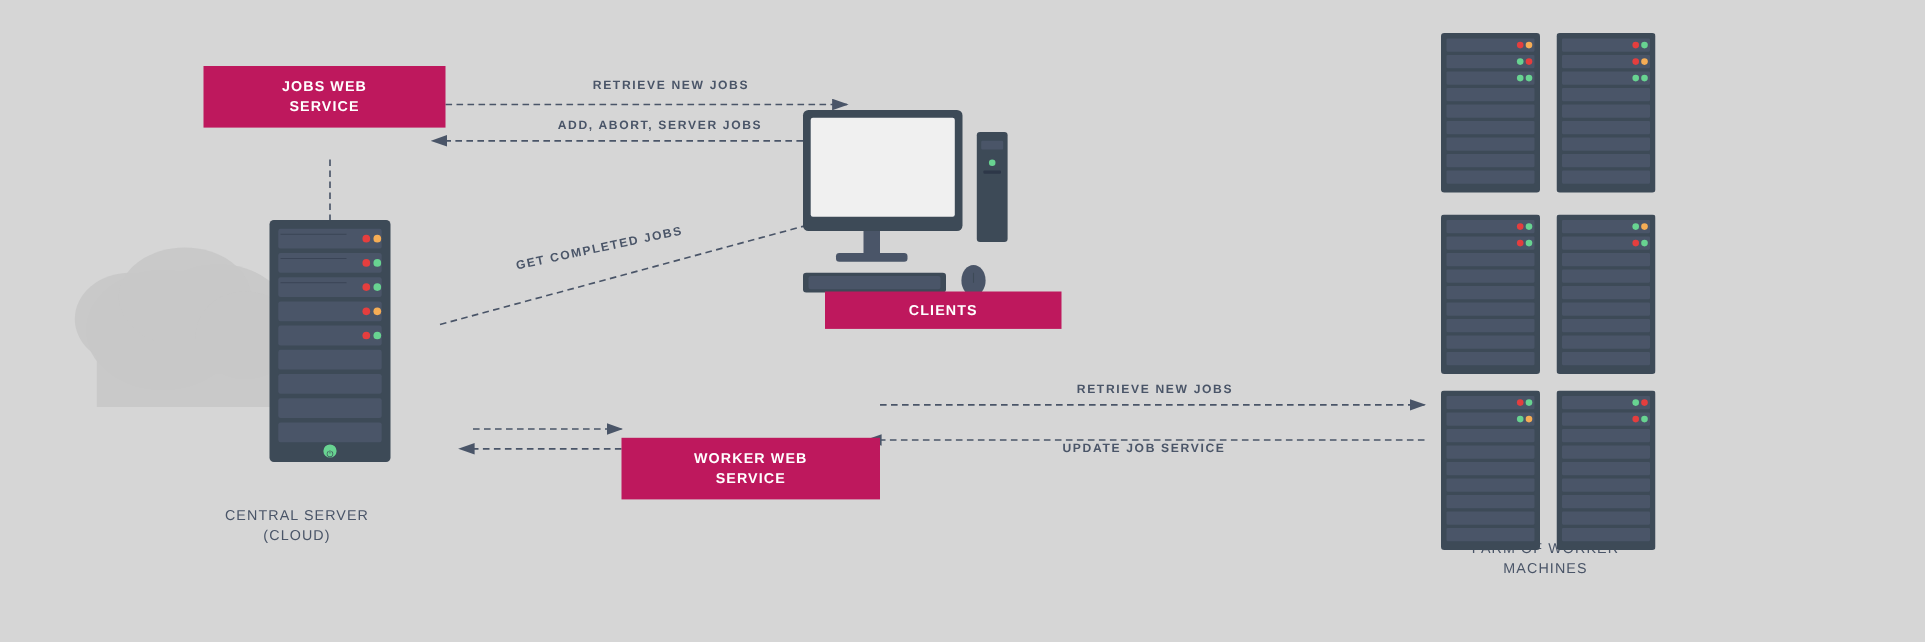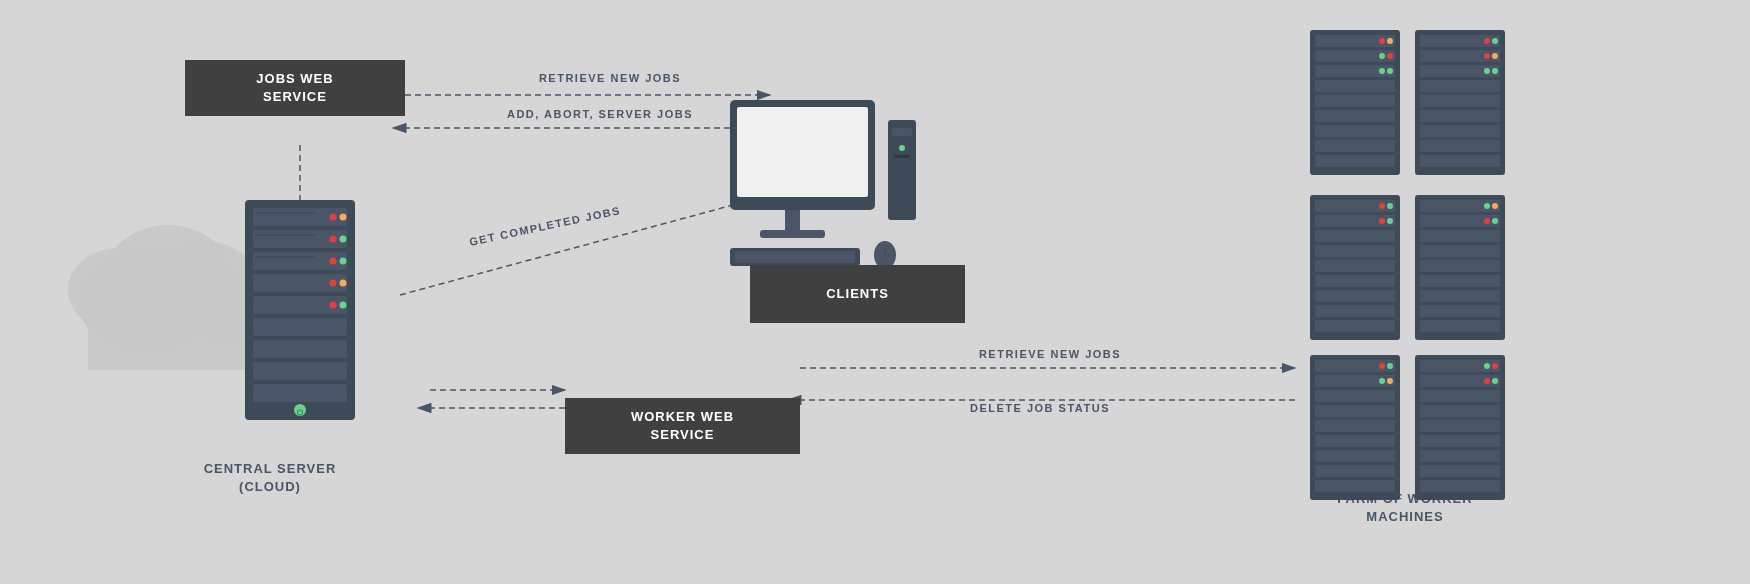--- a/index.html
+++ b/index.html
@@ -8,33 +8,33 @@
       height: 584px;
       background: #d6d6d6;
       font-family: 'Arial', sans-serif;
       overflow: hidden;
       position: relative;
     }
 
     
     .label-box {
       position: absolute;
-      background: #404040;
+      background: #be185d;
       color: #fff;
       font-weight: bold;
       font-size: 13px;
       letter-spacing: 1px;
       text-align: center;
       padding: 10px 16px;
       line-height: 1.4;
     }
 
     .label-text {
       position: absolute;
-      font-weight: bold;
+      font-weight: normal;
       font-size: 13px;
       letter-spacing: 1px;
       text-align: center;
       color: #4a5568;
       line-height: 1.4;
     }
 
     
     .arrow-label {
       position: absolute;
@@ -151,21 +151,21 @@
   <circle cx="182" cy="48" r="3" fill="#68d391"></circle>
   <rect x="174" y="55" width="16" height="3" rx="1" fill="#2d3748"></rect>
 
   <rect x="10" y="148" width="130" height="18" rx="3" fill="#3d4a57"></rect>
   <rect x="15" y="151" width="120" height="12" rx="2" fill="#4a5568"></rect>
 
   <ellipse cx="165" cy="155" rx="11" ry="14" fill="#4a5568"></ellipse>
   <line x1="165" y1="148" x2="165" y2="157" stroke="#3d4a57" stroke-width="1"></line>
 </svg>
 
-<div class="label-box" style="left:750px; top:265px; width:215px; padding:20px 16px;">
+<div class="label-box" style="left:750px; top:265px; width:215px; padding:8px 16px;">
   <span>CLIENTS</span>
 </div>
 
 <div class="label-box" style="left:565px; top:360px; width:235px;margin-top:38px;">
   <span style="white-space:pre-line;">WORKER WEB
 SERVICE</span>
 </div>
 
 <div class="label-text" style="left:155px; top:460px; width:230px;">
   <span style="white-space:pre-line;">CENTRAL SERVER
@@ -187,21 +187,21 @@
 
 <div class="arrow-label" style="left:410px; top:220px; width:270px; transform: rotate(-12deg);">
   <span>GET COMPLETED JOBS</span>
 </div>
 
 <div class="arrow-label" style="left:900px; top:348px; width:300px;">
   <span>RETRIEVE NEW JOBS</span>
 </div>
 
 <div class="arrow-label" style="left:900px; top:402px; width:280px;">
-  <span>DELETE JOB STATUS</span>
+  <span>UPDATE JOB SERVICE</span>
 </div>
 
 <svg style="position:absolute; left:1310px; top:30px; width:90px; height:150px;" xmlns="http://www.w3.org/2000/svg" viewBox="0 0 90 150">
   <rect x="0" y="0" width="90" height="145" rx="3" fill="#3d4a57"></rect>
   <rect x="5" y="5" width="80" height="12" rx="1" fill="#4a5568"></rect>
   <rect x="5" y="20" width="80" height="12" rx="1" fill="#4a5568"></rect>
   <rect x="5" y="35" width="80" height="12" rx="1" fill="#4a5568"></rect>
   <rect x="5" y="50" width="80" height="12" rx="1" fill="#4a5568"></rect>
   <rect x="5" y="65" width="80" height="12" rx="1" fill="#4a5568"></rect>
   <rect x="5" y="80" width="80" height="12" rx="1" fill="#4a5568"></rect>

